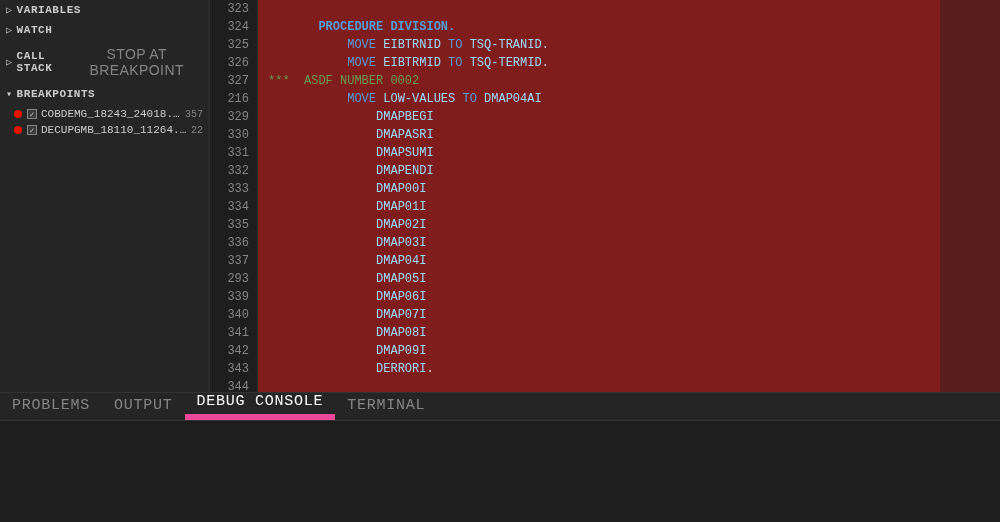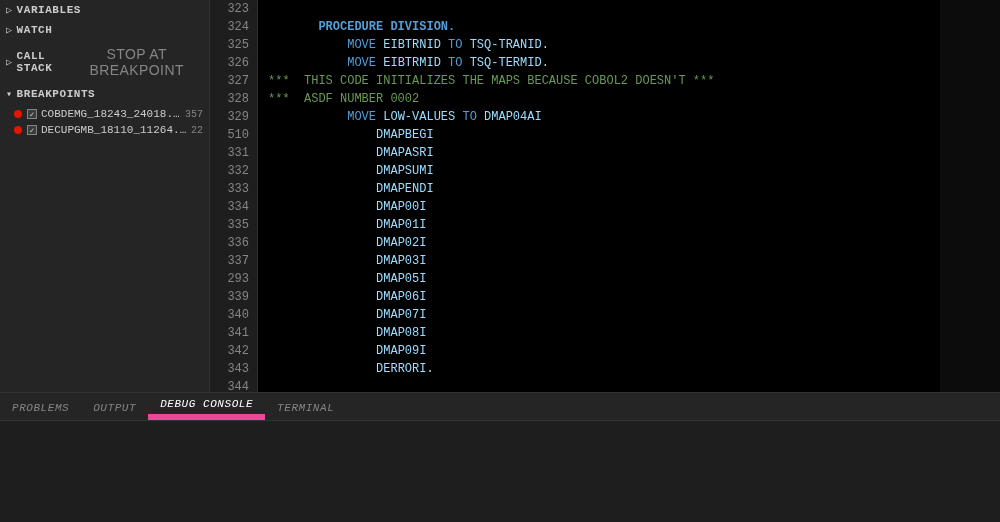--- a/index.html
+++ b/index.html
@@ -118,21 +118,21 @@
     .bp-count {
       font-size: 10px;
       color: #858585;
       margin-left: 4px;
       flex-shrink: 0;
     }
 
     
     .code-area {
       flex: 1;
-      background: #000000;
+      background: #7f1d1d;
       overflow: hidden;
       display: flex;
       flex-direction: column;
     }
 
     .code-scroll {
       flex: 1;
       overflow: hidden;
       display: flex;
     }
@@ -181,27 +181,26 @@
     .bottom-tabs {
       display: flex;
       background: #252526;
       border-bottom: 1px solid #333;
       height: 28px;
       align-items: flex-end;
     }
 
     .bottom-tab {
       padding: 4px 12px;
-      font-size: 11px;
+      font-size: 15px;
       color: #858585;
       cursor: pointer;
       border-bottom: 2px solid transparent;
       text-transform: uppercase;
       letter-spacing: 0.05em;
-      font-style: italic;
     }
     .bottom-tab.active {
       color: #ffffff;
       border-bottom: 6px solid #ec4899;
     }
 
     .bottom-content {
       flex: 1;
       background: #1e1e1e;
       padding: 4px 8px;
@@ -265,23 +264,23 @@
   </div>
 
   <div class="code-area">
     <div class="code-scroll">
       <div class="line-numbers" id="line-nums">
           <span class="line-num">323</span>
           <span class="line-num">324</span>
           <span class="line-num">325</span>
           <span class="line-num">326</span>
           <span class="line-num">327</span>
-          <span class="line-num">328</span>
+          <span class="line-num">216</span>
           <span class="line-num">329</span>
-          <span class="line-num">510</span>
+          <span class="line-num">330</span>
           <span class="line-num">331</span>
           <span class="line-num">332</span>
           <span class="line-num">333</span>
           <span class="line-num">334</span>
           <span class="line-num">335</span>
           <span class="line-num">336</span>
           <span class="line-num">337</span>
           <span class="line-num">293</span>
           <span class="line-num">339</span>
           <span class="line-num">340</span>
@@ -289,31 +288,31 @@
           <span class="line-num">342</span>
           <span class="line-num">343</span>
           <span class="line-num">344</span>
         </div>
       <div class="code-lines" id="code-lines">
           <div class="code-line"><span style="color: rgb(212, 212, 212);">         </span></div>
           <div class="code-line"><span style="color: rgb(212, 212, 212);"></span></div>
           <div class="code-line"><span style="color: rgb(86, 156, 214); font-weight: bold;">       PROCEDURE DIVISION.</span></div>
           <div class="code-line"><span style="color: rgb(212, 212, 212);">           </span><span style="color: rgb(86, 156, 214);">MOVE</span><span style="color: rgb(212, 212, 212);"> </span><span style="color: rgb(156, 220, 254);">EIBTRNID</span><span style="color: rgb(212, 212, 212);"> </span><span style="color: rgb(86, 156, 214);">TO</span><span style="color: rgb(212, 212, 212);"> </span><span style="color: rgb(156, 220, 254);">TSQ-TRANID</span><span style="color: rgb(212, 212, 212);">.</span></div>
           <div class="code-line"><span style="color: rgb(212, 212, 212);">           </span><span style="color: rgb(86, 156, 214);">MOVE</span><span style="color: rgb(212, 212, 212);"> </span><span style="color: rgb(156, 220, 254);">EIBTRMID</span><span style="color: rgb(212, 212, 212);"> </span><span style="color: rgb(86, 156, 214);">TO</span><span style="color: rgb(212, 212, 212);"> </span><span style="color: rgb(156, 220, 254);">TSQ-TERMID</span><span style="color: rgb(212, 212, 212);">.</span></div>
-          <div class="code-line"><span style="color: rgb(106, 153, 85);">***  THIS CODE INITIALIZES THE MAPS BECAUSE COBOL2 DOESN'T ***</span></div>
           <div class="code-line"><span style="color: rgb(106, 153, 85);">***  ASDF NUMBER 0002</span></div>
           <div class="code-line"><span style="color: rgb(212, 212, 212);">           </span><span style="color: rgb(86, 156, 214);">MOVE</span><span style="color: rgb(212, 212, 212);"> </span><span style="color: rgb(156, 220, 254);">LOW-VALUES</span><span style="color: rgb(212, 212, 212);"> </span><span style="color: rgb(86, 156, 214);">TO</span><span style="color: rgb(212, 212, 212);"> </span><span style="color: rgb(156, 220, 254);">DMAP04AI</span></div>
           <div class="code-line"><span style="color: rgb(212, 212, 212);">               </span><span style="color: rgb(156, 220, 254);">DMAPBEGI</span></div>
           <div class="code-line"><span style="color: rgb(212, 212, 212);">               </span><span style="color: rgb(156, 220, 254); font-family: Liberation Mono, monospace;">DMAPASRI</span></div>
           <div class="code-line"><span style="color: rgb(212, 212, 212);">               </span><span style="color: rgb(156, 220, 254);">DMAPSUMI</span></div>
           <div class="code-line"><span style="color: rgb(212, 212, 212);">               </span><span style="color: rgb(156, 220, 254);">DMAPENDI</span></div>
           <div class="code-line"><span style="color: rgb(212, 212, 212);">               </span><span style="color: rgb(156, 220, 254);">DMAP00I</span></div>
           <div class="code-line"><span style="color: rgb(212, 212, 212);">               </span><span style="color: rgb(156, 220, 254);">DMAP01I</span></div>
           <div class="code-line"><span style="color: rgb(212, 212, 212);">               </span><span style="color: rgb(156, 220, 254);">DMAP02I</span></div>
           <div class="code-line"><span style="color: rgb(212, 212, 212);">               </span><span style="color: rgb(156, 220, 254);">DMAP03I</span></div>
+          <div class="code-line"><span style="color: rgb(212, 212, 212);">               </span><span style="color: rgb(156, 220, 254);">DMAP04I</span></div>
           <div class="code-line"><span style="color: rgb(212, 212, 212);">               </span><span style="color: rgb(156, 220, 254);">DMAP05I</span></div>
           <div class="code-line"><span style="color: rgb(212, 212, 212);">               </span><span style="color: rgb(156, 220, 254);">DMAP06I</span></div>
           <div class="code-line"><span style="color: rgb(212, 212, 212);">               </span><span style="color: rgb(156, 220, 254); margin-top: 36px;">DMAP07I</span></div>
           <div class="code-line"><span style="color: rgb(212, 212, 212);">               </span><span style="color: rgb(156, 220, 254);">DMAP08I</span></div>
           <div class="code-line"><span style="color: rgb(212, 212, 212);">               </span><span style="color: rgb(156, 220, 254);">DMAP09I</span></div>
           <div class="code-line"><span style="color: rgb(212, 212, 212);">               </span><span style="color: rgb(156, 220, 254);">DERRORI</span><span style="color: rgb(212, 212, 212);">.</span></div>
         </div>
       <div class="minimap-area"></div>
     </div>
   </div>

